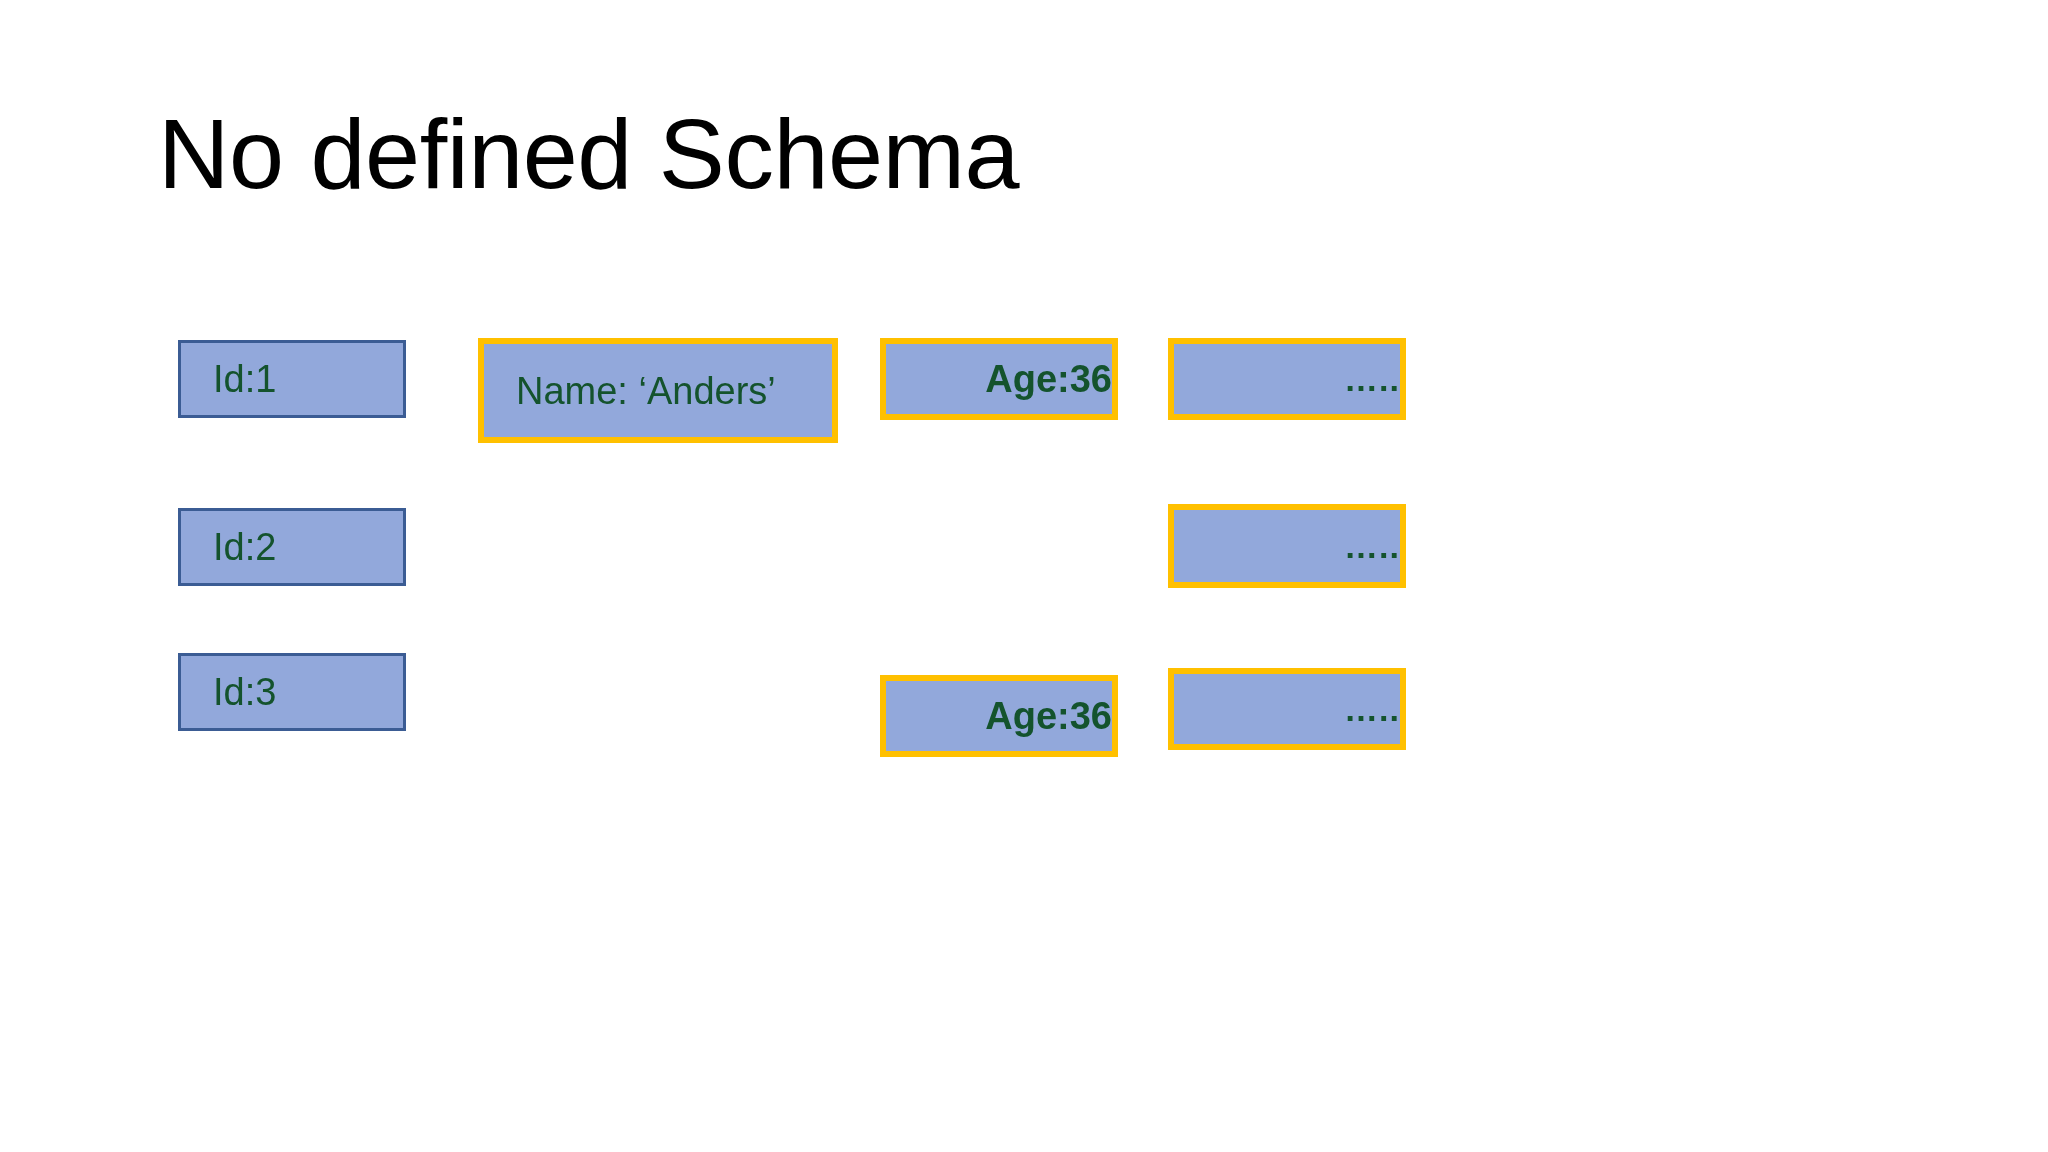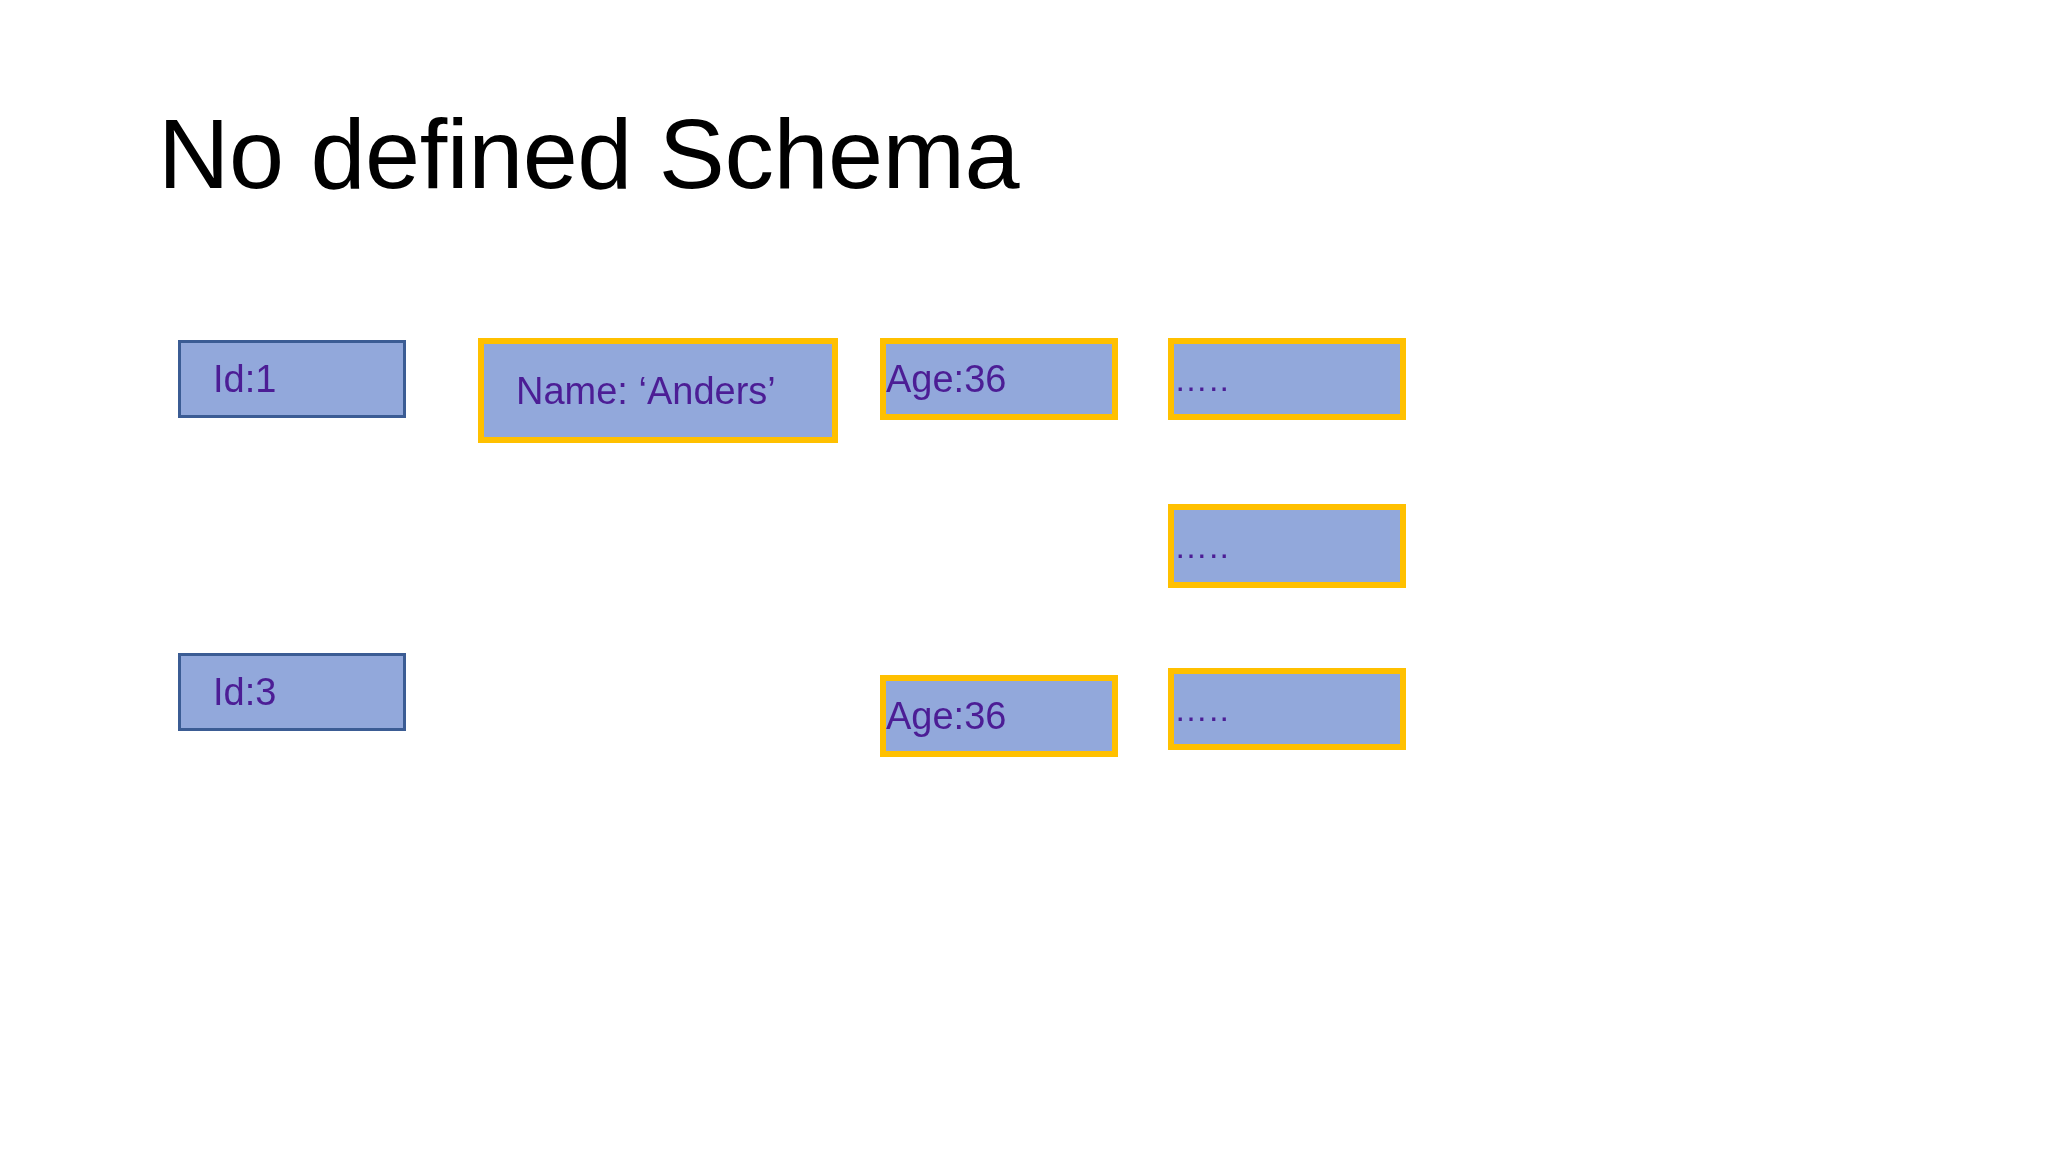--- a/index.html
+++ b/index.html
@@ -23,40 +23,41 @@
     font-weight: 300;
     line-height: 1.0;
     color: #000000;
     letter-spacing: -0.5px;
     white-space: nowrap;
   }
   .record-box {
     position: absolute;
     box-sizing: border-box;
     background: #92A8DB;
-    color: #4c1d95;
+    color: #14532d;
     font-size: 38px;
     font-weight: 400;
     line-height: 1;
     display: flex;
     align-items: center;
     white-space: nowrap;
     overflow: hidden;
   }
   .record-box.border-blue {
     border: 3px solid #3B5C94;
   }
   .record-box.border-gold {
     border: 6px solid #FFC000;
   }
   .record-box.align-left {
     justify-content: flex-start;
   }
   .record-box.align-center {
-    justify-content: flex-start;
+    justify-content: flex-end;
+    font-weight: bold;
   }
   .box-label {
     display: block;
   }
   .box-label.pad-left {
     padding-left: 32px;
   }
   .box-label.dots {
     letter-spacing: 1px;
     font-size: 34px;
@@ -78,20 +79,23 @@
   </div>
 
   <div class="record-box border-gold align-center" style="left:880px; top:338px; width:238px; height:82px;">
     <span class="box-label">Age:36</span>
   </div>
 
   <div class="record-box border-gold align-center" style="left:1168px; top:338px; width:238px; height:82px;">
     <span class="box-label dots">…..</span>
   </div>
 
+  <div class="record-box border-blue align-left" style="left:178px; top:508px; width:228px; height:78px;">
+    <span class="box-label pad-left">Id:2</span>
+  </div>
 
 
   <div class="record-box border-gold align-center" style="left:1168px; top:504px; width:238px; height:84px;">
     <span class="box-label dots">…..</span>
   </div>
 
   <div class="record-box border-blue align-left" style="left:178px; top:653px; width:228px; height:78px;">
     <span class="box-label pad-left">Id:3</span>
   </div>
 

